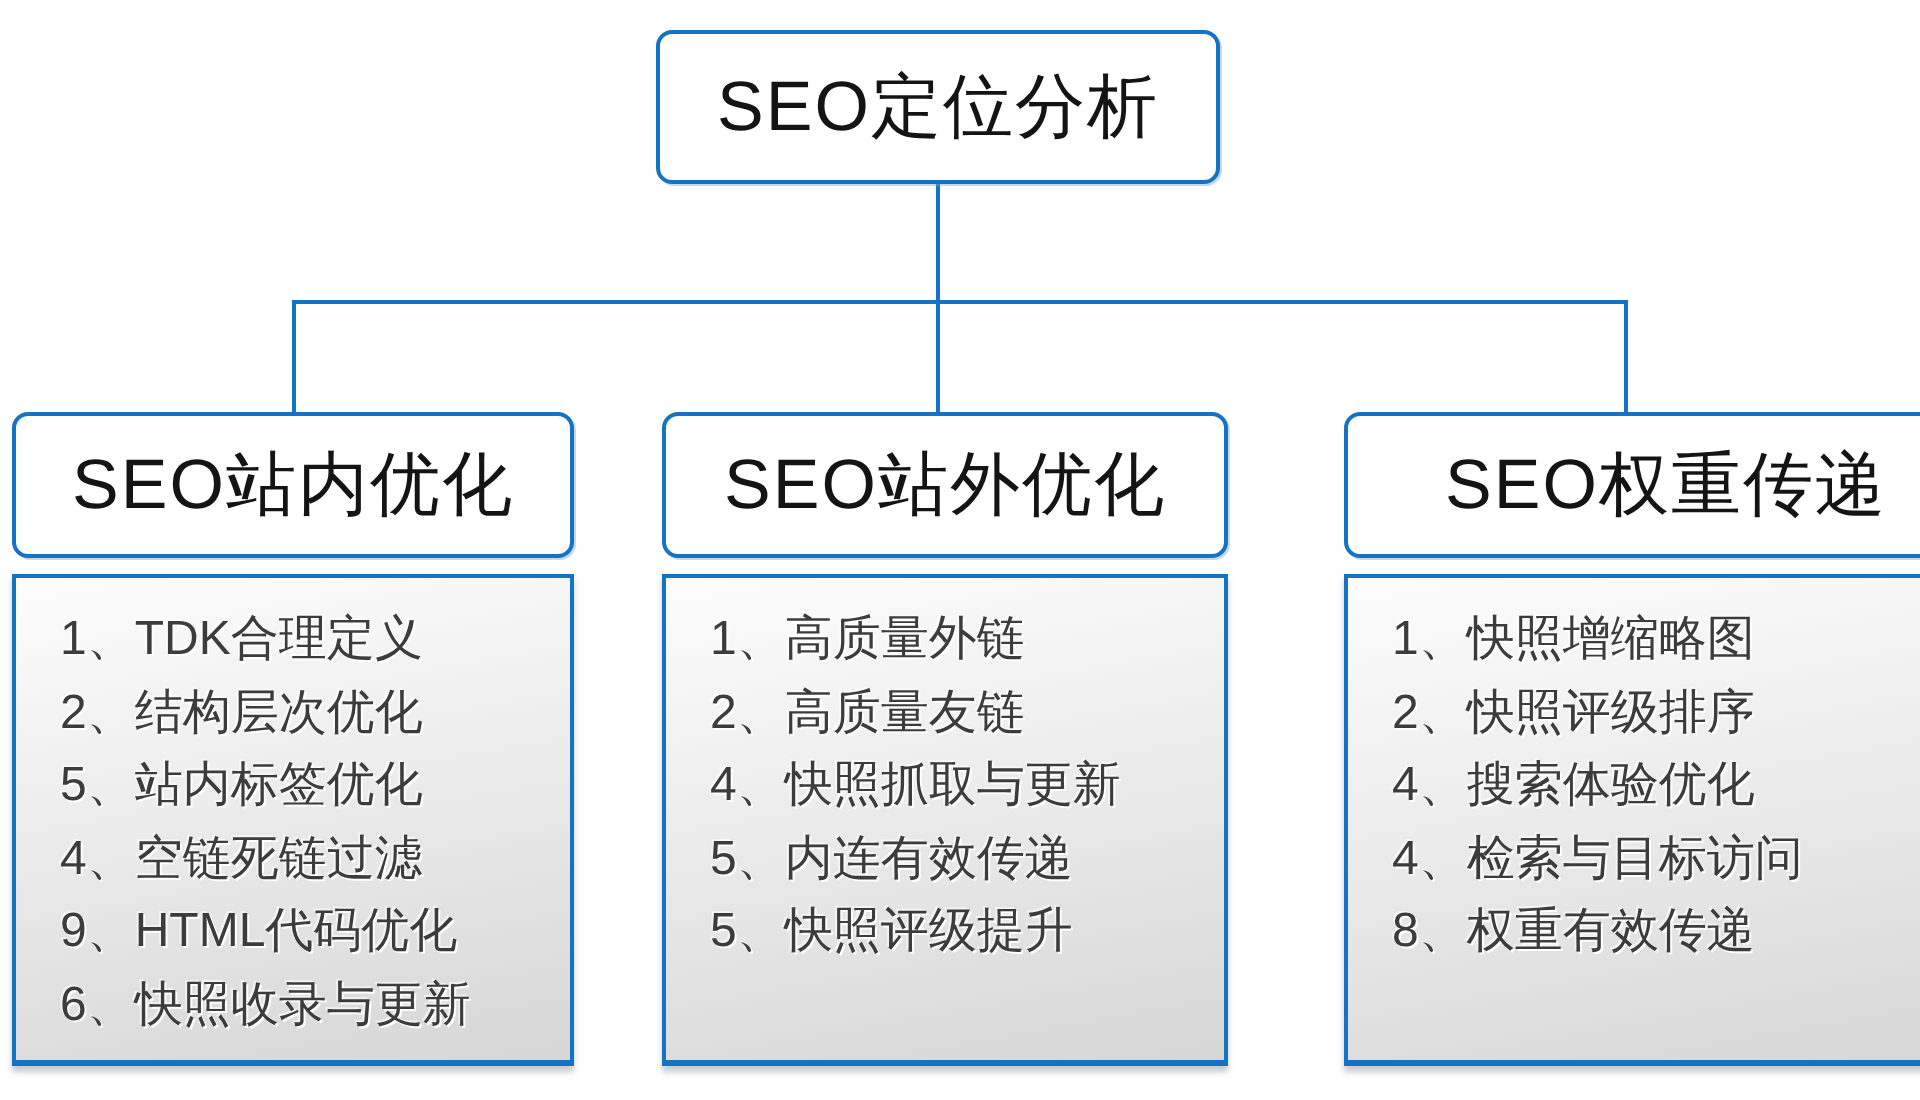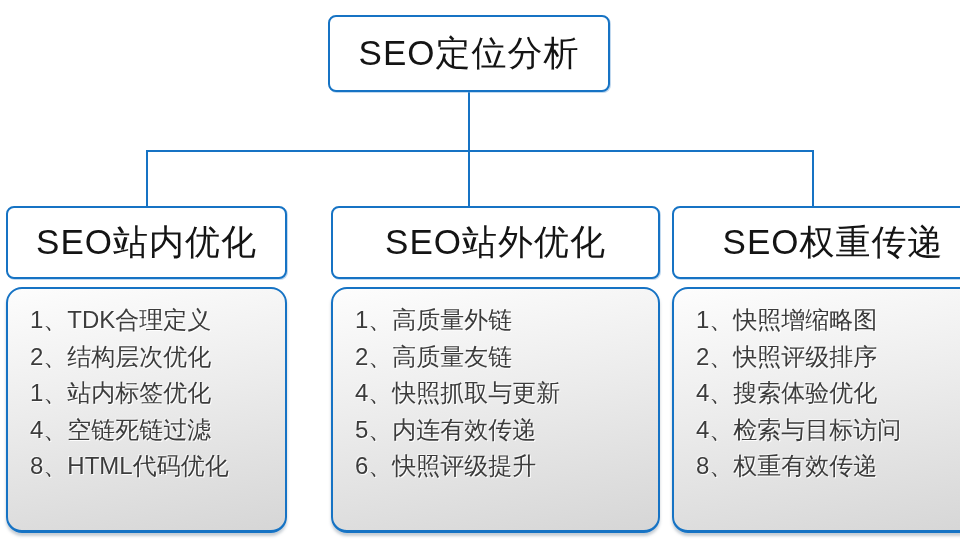--- a/index.html
+++ b/index.html
@@ -37,27 +37,27 @@
     color:#141414;
     letter-spacing:1px;
     white-space:nowrap;
   }
   .panel{
     position:absolute;
     top:287px;height:246px;
     box-sizing:border-box;
     border:2px solid #1673c4;
     border-bottom-width:3px;
-    border-radius:16px;
+    border-radius:0;
     background:linear-gradient(170deg,#fdfdfd 0%,#ececec 45%,#d6d6d6 100%);
     box-shadow:0 3px 3px rgba(90,110,130,.35);
     padding:13px 0 0 22px;
   }
   .col-0{left:6px;width:281px;}
-  .col-1{left:331px;width:329px;}
+  .col-1{left:331px;width:283px;}
   .col-2{left:672px;width:322px;}
   .item{
     font-size:24px;
     line-height:36.5px;
     color:#3c3c3c;
     text-shadow:1px 1px 0 rgba(255,255,255,.95), -1px -1px 0 rgba(255,255,255,.55);
     white-space:nowrap;
   }
 </style>
 </head>
@@ -74,34 +74,35 @@
   <div class="box root-box">
     <span class="node-title">SEO定位分析</span>
   </div>
 
   <div class="box title-box col-0">
     <span class="node-title">SEO站内优化</span>
   </div>
   <div class="panel col-0">
     <div class="item">1、TDK合理定义</div>
     <div class="item">2、结构层次优化</div>
-    <div class="item">1、站内标签优化</div>
+    <div class="item">5、站内标签优化</div>
     <div class="item">4、空链死链过滤</div>
-    <div class="item">8、HTML代码优化</div>
+    <div class="item">9、HTML代码优化</div>
+    <div class="item">6、快照收录与更新</div>
   </div>
 
   <div class="box title-box col-1">
     <span class="node-title">SEO站外优化</span>
   </div>
   <div class="panel col-1">
     <div class="item">1、高质量外链</div>
     <div class="item">2、高质量友链</div>
     <div class="item">4、快照抓取与更新</div>
     <div class="item">5、内连有效传递</div>
-    <div class="item">6、快照评级提升</div>
+    <div class="item">5、快照评级提升</div>
   </div>
 
   <div class="box title-box col-2">
     <span class="node-title">SEO权重传递</span>
   </div>
   <div class="panel col-2">
     <div class="item">1、快照增缩略图</div>
     <div class="item">2、快照评级排序</div>
     <div class="item">4、搜索体验优化</div>
     <div class="item">4、检索与目标访问</div>

